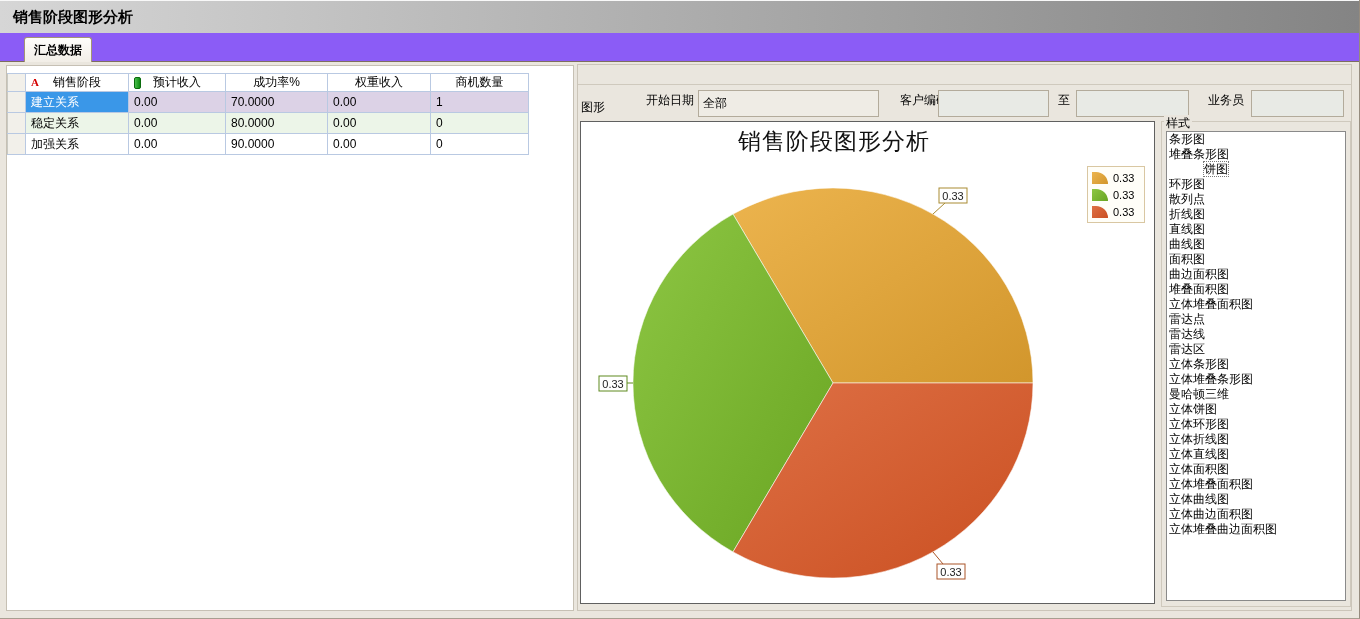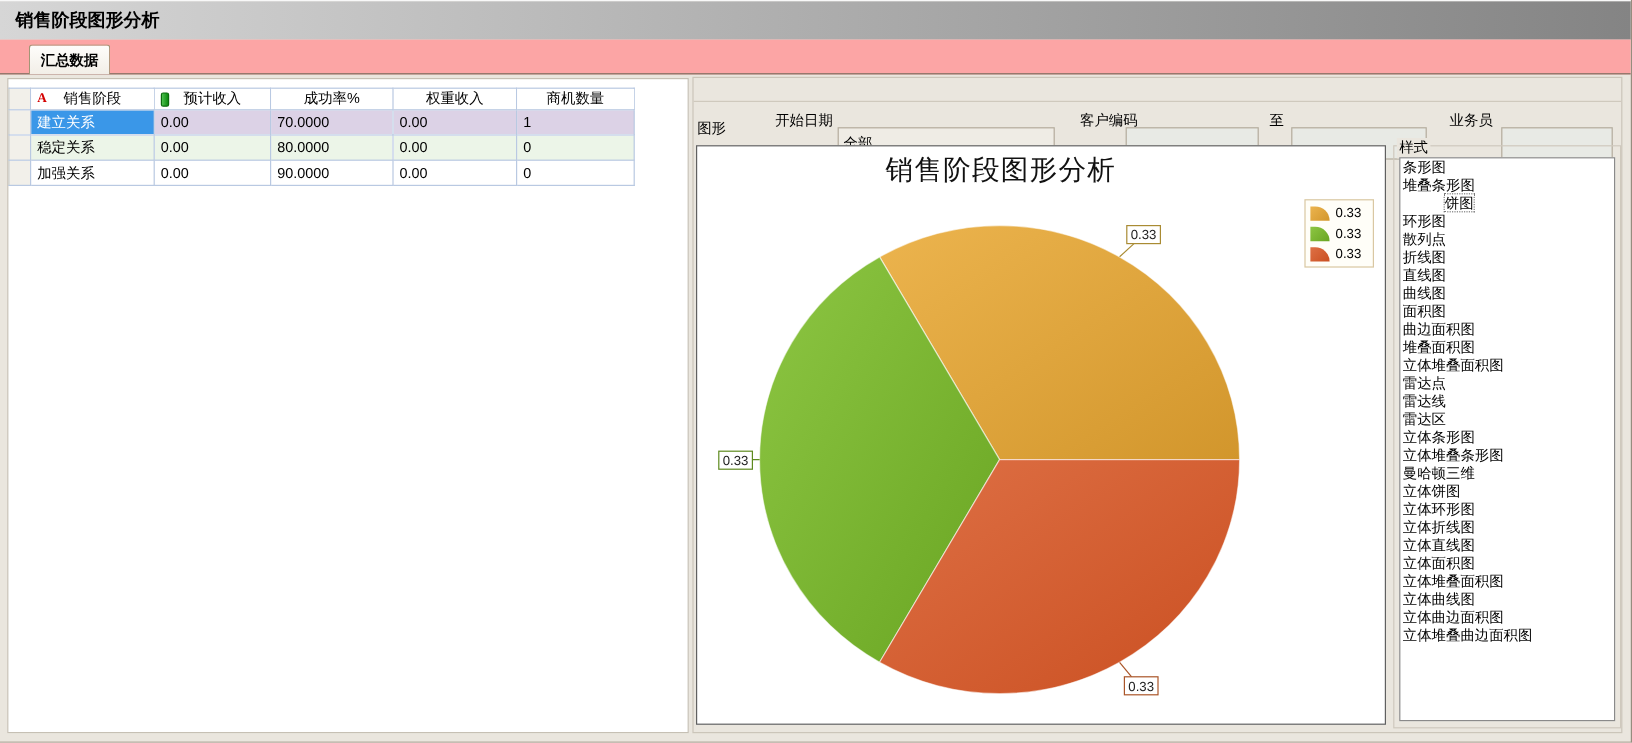--- a/index.html
+++ b/index.html
@@ -4,21 +4,21 @@
 <style>
   html,body{margin:0;padding:0;}
   .window{position:relative;width:1360px;height:619px;background:#eae6de;
     font-family:"Liberation Sans","DejaVu Sans",sans-serif;font-size:12px;color:#000;
     overflow:hidden;border-right:1px solid #968c7e;border-bottom:1px solid #a89e90;box-sizing:border-box;}
   
   .titlebar{position:absolute;left:0;top:0;width:100%;height:33px;
     background:linear-gradient(to right,#d6d6d6,#848484);border-top:1px solid #f8f8f8;box-sizing:border-box;}
   .titlebar .wtitle{position:absolute;left:13px;top:7px;font-size:15px;font-weight:bold;}
   
-  .tabstrip{position:absolute;left:0;top:33px;width:100%;height:29px;background:#fca5a5;
+  .tabstrip{position:absolute;left:0;top:33px;width:100%;height:29px;background:#8b5cf6;
     border-bottom:1px solid #7d6e60;box-sizing:border-box;}
   .tab{position:absolute;left:24px;top:4px;width:68px;height:25px;
     background:linear-gradient(#fefdfb,#f2eee7);border:1px solid #a39576;border-bottom:none;
     border-radius:3px 3px 0 0;text-align:center;line-height:24px;font-weight:bold;box-sizing:border-box;}
   
   .left-panel{position:absolute;left:6px;top:65px;width:568px;height:546px;background:#fff;
     border:1px solid #c6c0b4;box-sizing:border-box;}
   table.grid{position:absolute;left:0;top:7px;border-collapse:collapse;table-layout:fixed;}
   .grid th,.grid td{border-right:1px solid #b9c9e2;border-bottom:1px solid #b9c9e2;
     padding:0 5px;overflow:hidden;white-space:nowrap;box-sizing:border-box;font-size:12px;}
@@ -36,21 +36,21 @@
   .icon-a{position:absolute;left:5px;top:2px;color:#d40000;font-weight:bold;font-size:11px;
     font-family:"Liberation Serif","DejaVu Serif",serif;}
   .icon-cyl{position:absolute;left:5px;top:3px;width:5px;height:10px;
     background:linear-gradient(to right,#4cc04e,#0d8a10);border:1px solid #0a6b0d;border-radius:2px;}
   
   .right-panel{position:absolute;left:577px;top:64px;width:775px;height:547px;
     border:1px solid #cbc5b9;box-sizing:border-box;}
   .group-label{position:absolute;left:3px;top:2px;margin-top:32px;}
   .group-line{position:absolute;left:0;top:19px;width:100%;border-top:1px solid #cfc9bd;}
   .flabel{position:absolute;top:27px;height:16px;}
-  .finput{position:absolute;top:41px;height:27px;border:1px solid #b3ab9b;background:#efece5;
+  .finput{position:absolute;top:25px;height:27px;border:1px solid #b3ab9b;background:#efece5;
     box-sizing:border-box;font:12px "Liberation Sans","DejaVu Sans",sans-serif;padding:0 4px;color:#000;outline:none;}
   .finput.gray{background:#e8eae5;}
   
   .chart-box{position:absolute;left:2px;top:56px;width:575px;height:483px;background:#fff;
     border:1px solid #606060;box-sizing:border-box;}
   .chart-title{position:absolute;top:4px;left:0;width:506px;text-align:center;
     font-family:"DejaVu Serif","Liberation Serif",serif;font-size:23px;color:#111;letter-spacing:1px;}
   .chart-box svg{position:absolute;left:0;top:0;}
   .legend{position:absolute;left:506px;top:44px;width:58px;border:1px solid #d9c7a2;
     background:#fffef8;padding:2px 0 2px 4px;box-sizing:border-box;}

